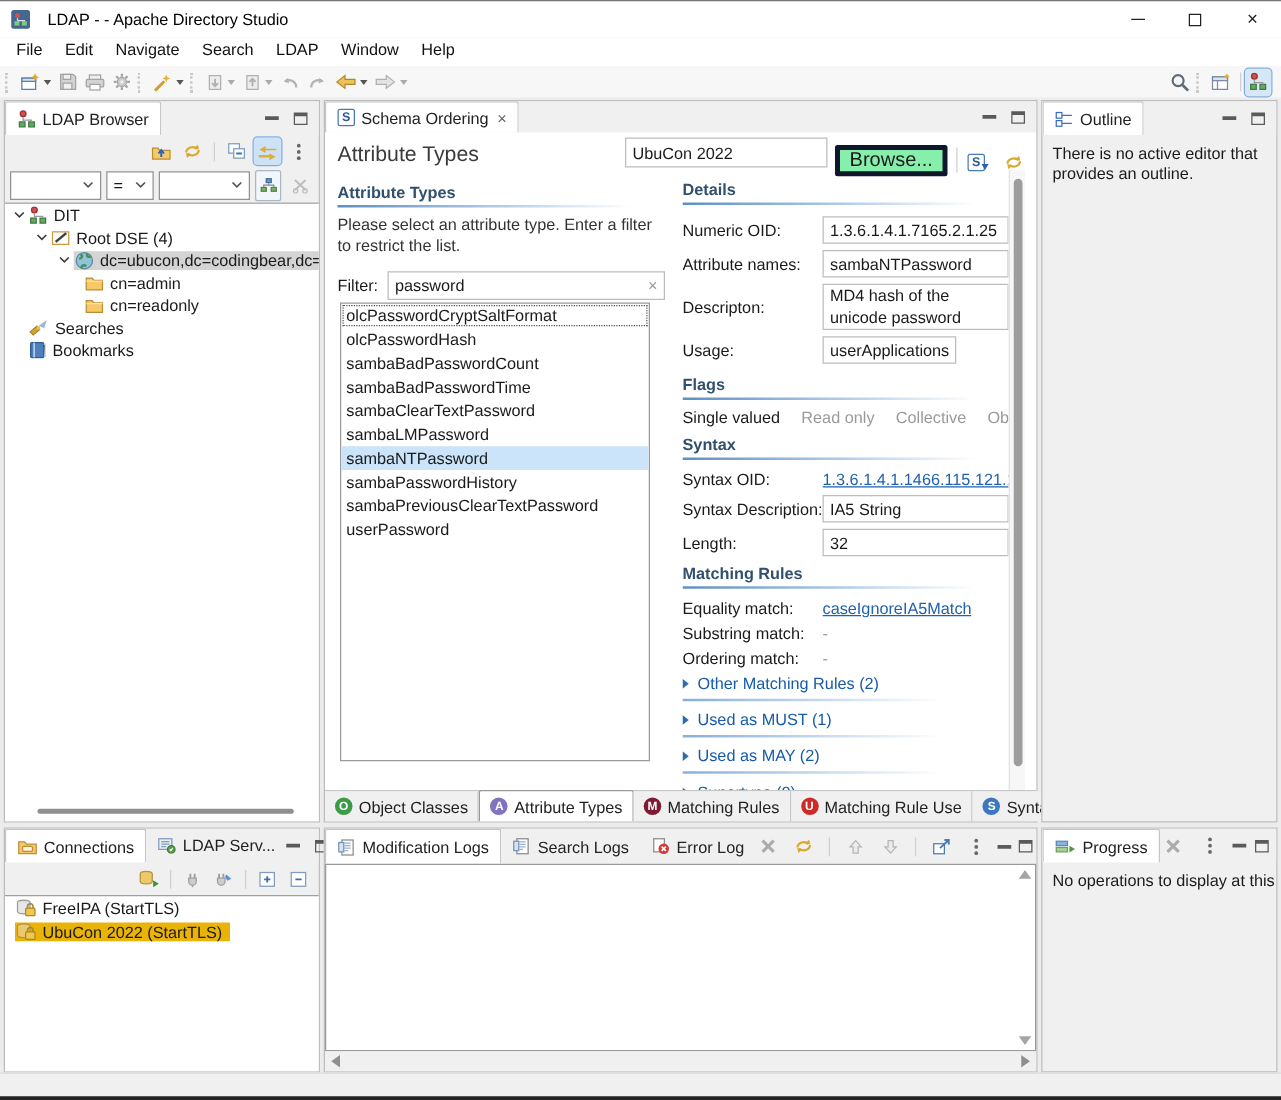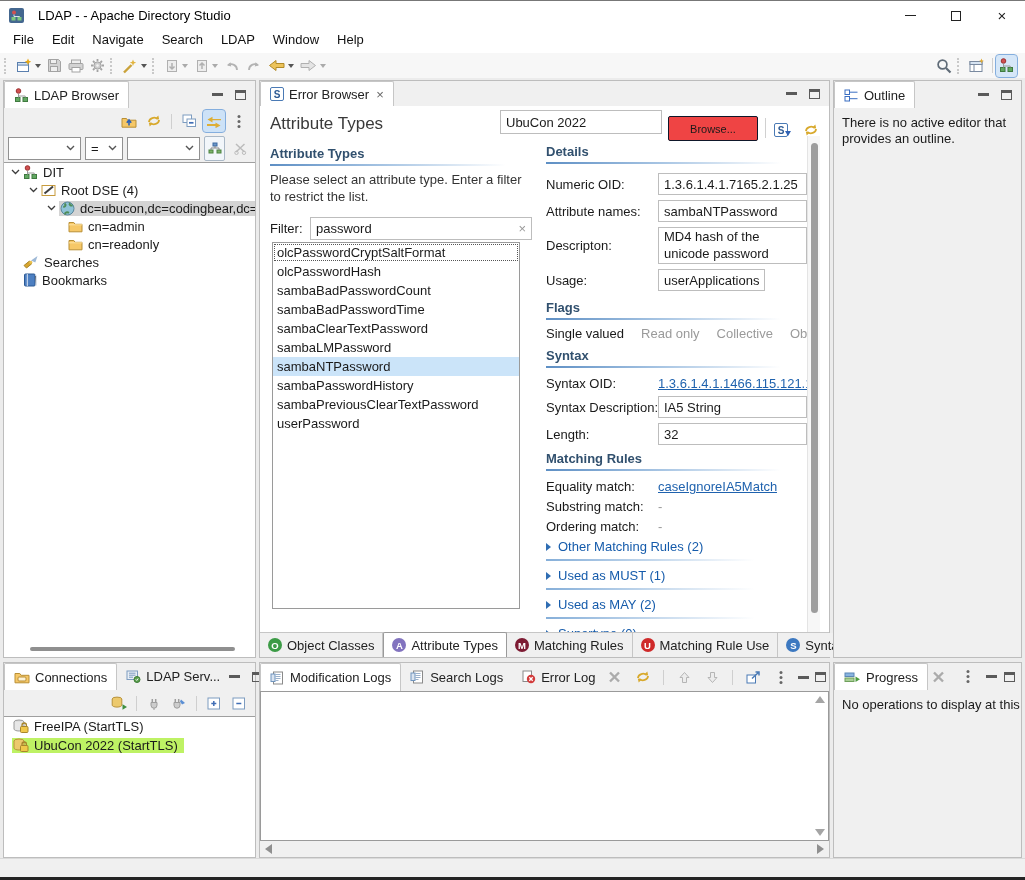--- a/index.html
+++ b/index.html
@@ -48,21 +48,21 @@
 .ticon{margin-right:5px;display:flex;flex-shrink:0}
 .selwrap{display:flex;align-items:center;flex:1;background:#d4d4d4}
 .selwrap .ticon{margin-left:1px}
 .hthumb{position:absolute;height:4px;background:#8f8f8f;border-radius:2px}
 
 
 .ehead{display:flex;align-items:stretch;height:25px;background:#f0f0f0}
 .ebody{position:absolute;left:0;right:0;top:25px;bottom:25px;background:#fff;overflow:hidden}
 .etitle{position:absolute;left:10px;top:8px;font-size:17px;color:#3a3a3a}
 .tinput{border:1px solid #bdbdbd;background:#fff;padding:1px 5px;font-size:13px;display:flex;align-items:center;overflow:hidden;white-space:nowrap}
-.btn{border:1px solid #0f172a;background:#ef4444;border-radius:2px;display:flex;align-items:center;justify-content:center;font-size:11px}
+.btn{border:4px solid #0f172a;background:#86efac;border-radius:2px;display:flex;align-items:center;justify-content:center;font-size:16px}
 .sec-title{font-weight:bold;color:#31506e;font-size:13px}
 .rule{height:2px;background:linear-gradient(to right,#5e8fc4 0%,#a9c6e4 45%,rgba(255,255,255,0) 90%);margin-top:3px}
 .rule2{height:2px;background:linear-gradient(to right,#86afd9 0%,rgba(255,255,255,0) 80%);margin-top:5px}
 .exp-title{font-weight:normal;color:#155bab;font-size:13px;display:flex;align-items:center;gap:7px}
 .tri{width:0;height:0;border-left:5px solid #2f6db3;border-top:4px solid transparent;border-bottom:4px solid transparent}
 .drow{display:flex;align-items:center;margin-bottom:5px}
 .dlabel{width:112px;flex-shrink:0;font-size:13px;color:#1a1a1a}
 .link{color:#1f62ae;text-decoration:underline;font-size:13px;white-space:nowrap;overflow:hidden}
 .alist{position:absolute;background:#fff;border:1px solid #9a9a9a;overflow:hidden}
 .litem{height:19px;display:flex;align-items:center;padding:0 4px;white-space:nowrap;font-size:13px}
@@ -80,21 +80,21 @@
 
 
 .lbody{position:absolute;left:0;right:0;top:28px;bottom:16px;background:#fff;border:1px solid #9a9a9a}
 .sarrow{width:0;height:0;border-left:5px solid transparent;border-right:5px solid transparent}
 .sarrow.up{border-bottom:7px solid #a5a5a5}
 .sarrow.down{border-top:7px solid #a5a5a5}
 .harrow{width:0;height:0;border-top:5px solid transparent;border-bottom:5px solid transparent}
 .harrow.left{border-right:7px solid #8f8f8f}
 .harrow.right{border-left:7px solid #8f8f8f}
 .citem{height:19px;display:flex;align-items:center;padding-left:8px;white-space:nowrap;font-size:13px}
-.cselect{display:inline-flex;align-items:center;background:#bef264;padding-right:6px}
+.cselect{display:inline-flex;align-items:center;background:#eab308;padding-right:6px}
 .msg{font-size:13px;color:#1a1a1a;padding:7px 8px;line-height:1.25}
 .statusbar{position:absolute;left:0;bottom:3px;width:100%;height:19px;background:#f0f0f0;border-top:1px solid #dadada}
 .winbottom{position:absolute;left:0;bottom:0;width:100%;height:3px;background:#242424}
 svg{flex-shrink:0}
 </style>
 </head>
 <body>
 
 <div id="app">
 
@@ -416,21 +416,21 @@
         <span>Bookmarks</span>
       </div>
       <div class="hthumb" style="left:26px;bottom:6px;width:205px"></div>
     </div>
   </div>
 
   <div class="view" style="left:259px;top:80px;width:571px;height:578px;background:#f0f0f0">
     <div class="ehead">
       <div class="vtab active">
         <span class="sicon">S</span>
-        <span>Error Browser</span>
+        <span>Schema Ordering</span>
         <span style="color:#666;font-size:13px;margin-left:2px">×</span>
       </div>
       <div class="mmbtns">
         <span class="icon-min"></span>
         <span class="icon-max"></span>
       </div>
     </div>
     <div class="ebody">
       <div class="etitle">Attribute Types</div>
       <div class="tinput" style="position:absolute;left:240px;top:4px;width:162px;height:24px">UbuCon 2022</div>

